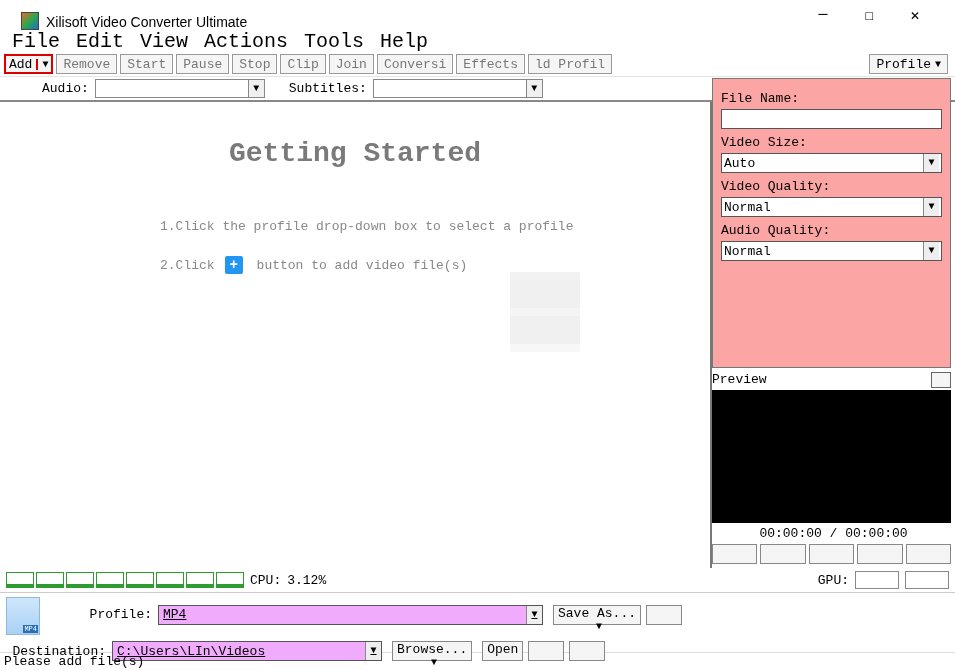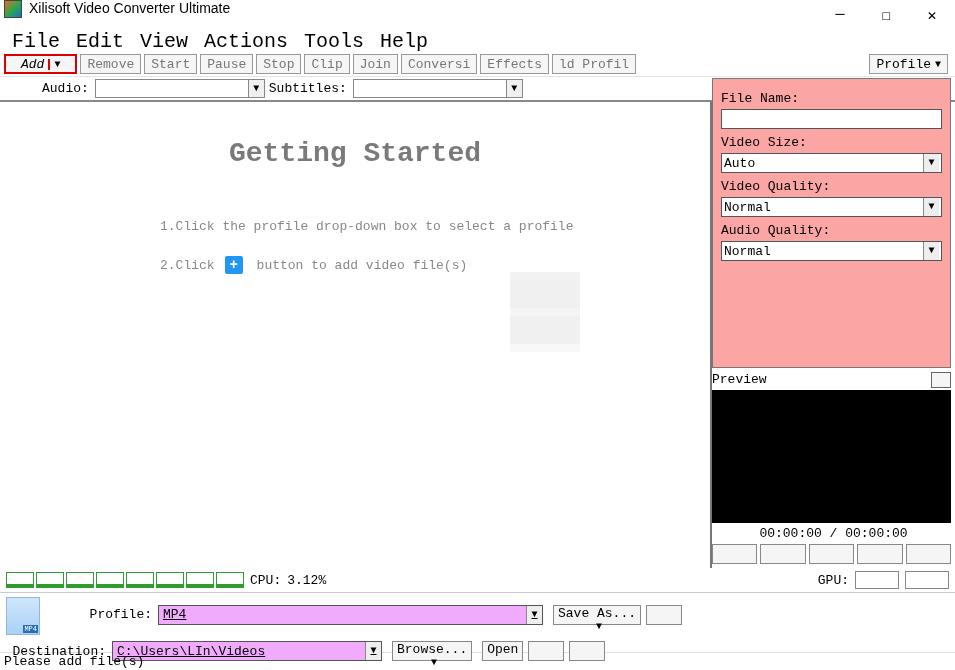--- a/index.html
+++ b/index.html
@@ -1,29 +1,29 @@
 <!DOCTYPE html>
 <html><head>
 <meta charset="utf-8">
 <style>
 * { box-sizing: border-box; margin: 0; padding: 0; font-family: "Courier New", monospace; }
 body { width: 955px; height: 670px; background: #fff; overflow: hidden; position: relative; font-size: 13px; }
 
-.titlebar { height: 30px; display: flex; align-items: flex-start; padding: 0 0; }
+.titlebar { height: 30px; display: flex; align-items: flex-end; padding: 0 17px; }
 .titlebar .app-icon { width: 18px; height: 18px; margin: 0 7px 0 4px; background: linear-gradient(135deg,#e8692a,#2da84a,#1a6fc9); border:1px solid #444; }
 .titlebar .title { font-family: Arial, sans-serif; font-size: 14px; flex: 1; color:#000; }
 .titlebar .win-controls { display:flex; }
 .titlebar .win-btn { width: 46px; height: 30px; display:flex; align-items:center; justify-content:center; font-size:15px; }
 
 .menubar { height: 22px; display:flex; align-items:center; padding: 0 4px; font-family: Arial, sans-serif; font-size:20px; }
 .menubar .menu-item { padding: 0 8px; }
 
 .toolbar { height: 24px; display:flex; align-items:center; padding: 1px 4px; gap: 0px; }
 .tbtn { border:1px solid #999; background:#f5f5f5; height:20px; padding: 7px 6px; font-family:"Courier New",monospace; font-size:13px; display:inline-flex; align-items:center; margin-right:3px; color:#777; }
-.tbtn.add { border:2px solid #d00; color:#000; padding:0 15px;font-style:italic; }
+.tbtn.add { border:2px solid #d00; color:#000; padding:0 3px; }
 .tbtn.add .dd { border-left:2px solid #d00; margin-left:4px; padding-left:4px; font-size:10px; }
 .tbtn.profile { color:#000; margin-left:0; }
 .tbtn.profile .dd { margin-left:4px; font-size:10px; }
 
 .subbar { height: 26px; display:flex; align-items:center; padding: 2px 6px; border-top:1px solid #e5e5e5; border-bottom:2px solid #888; }
 .subbar .lbl { margin: 0 6px 0 36px; }
 .subbar .lbl:first-child { margin-left:36px; }
 .subbar .combo { border:1px solid #888; height:19px; width:170px; display:inline-flex; align-items:center; justify-content:flex-end; background:#fff; }
 .subbar .combo .arr { border-left:1px solid #888; width:16px; text-align:center; font-size:10px; background:#f0f0f0; line-height:17px; }
 .subbar .endbox { margin-left:auto; border:1px solid #888; width:44px; height:21px; background:#fff; }
@@ -110,21 +110,21 @@
       <span>Profile</span>
       <span class="dd">▼</span>
     </div>
 </div>
 
 <div class="subbar">
   <span class="lbl">Audio:</span>
   <div class="combo">
       <span class="arr">▼</span>
     </div>
-  <span class="lbl" style="margin-left:4px">Subtitles:</span>
+  <span class="lbl" style="margin-left:24px">Subtitles:</span>
   <div class="combo">
       <span class="arr">▼</span>
     </div>
   <div class="endbox"></div>
   <div class="endbox"></div>
 </div>
 
 <div class="main">
   <div class="center">
     <div class="gs-title">Getting Started</div>

